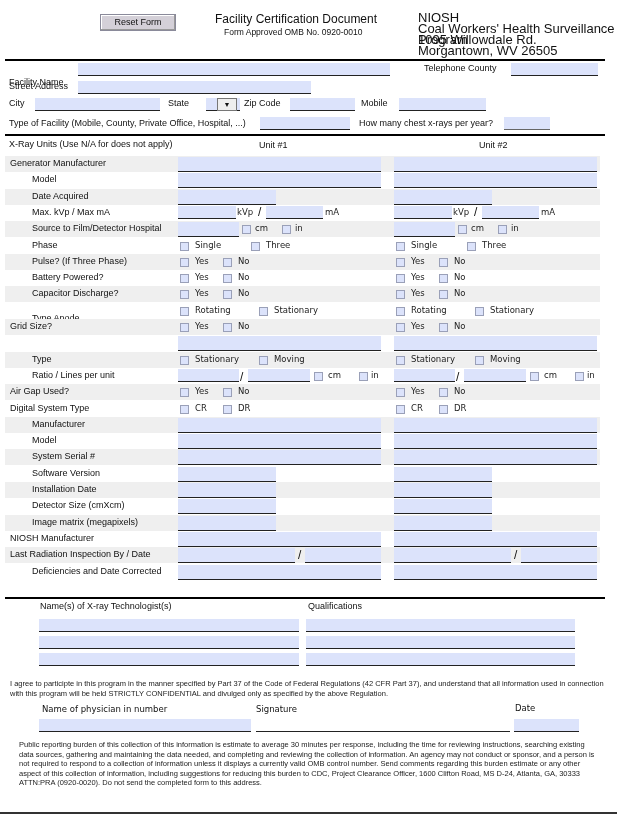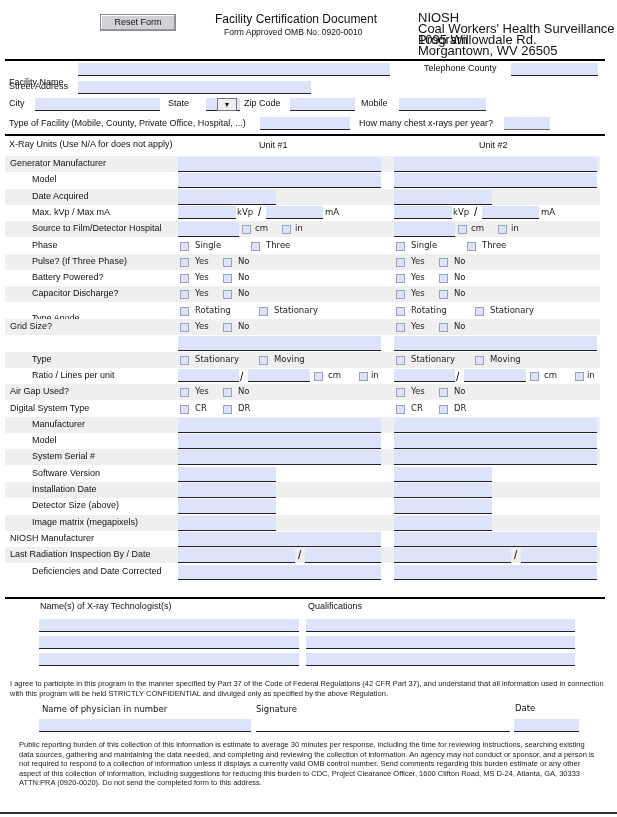--- a/index.html
+++ b/index.html
@@ -228,21 +228,21 @@
     <div class="fld" style="left:394px;top:450px;width:203px;height:15px"></div>
     <div class="row" style="top:466px"></div>
     <div class="lbl" style="left:32px;top:468px">Software Version</div>
     <div class="fld" style="left:178px;top:467px;width:98px;height:15px"></div>
     <div class="fld" style="left:394px;top:467px;width:98px;height:15px"></div>
     <div class="row g" style="top:482px"></div>
     <div class="lbl" style="left:32px;top:484px">Installation Date</div>
     <div class="fld" style="left:178px;top:483px;width:98px;height:15px"></div>
     <div class="fld" style="left:394px;top:483px;width:98px;height:15px"></div>
     <div class="row" style="top:498px"></div>
-    <div class="lbl" style="left:32px;top:500px">Detector Size (above)</div>
+    <div class="lbl" style="left:32px;top:500px">Detector Size (cmXcm)</div>
     <div class="fld" style="left:178px;top:499px;width:98px;height:15px"></div>
     <div class="fld" style="left:394px;top:499px;width:98px;height:15px"></div>
     <div class="row g" style="top:515px"></div>
     <div class="lbl" style="left:32px;top:517px">Image matrix (megapixels)</div>
     <div class="fld" style="left:178px;top:516px;width:98px;height:15px"></div>
     <div class="fld" style="left:394px;top:516px;width:98px;height:15px"></div>
     <div class="row" style="top:531px"></div>
     <div class="lbl" style="left:10px;top:533px">NIOSH Manufacturer</div>
     <div class="fld" style="left:178px;top:532px;width:203px;height:15px"></div>
     <div class="fld" style="left:394px;top:532px;width:203px;height:15px"></div>

